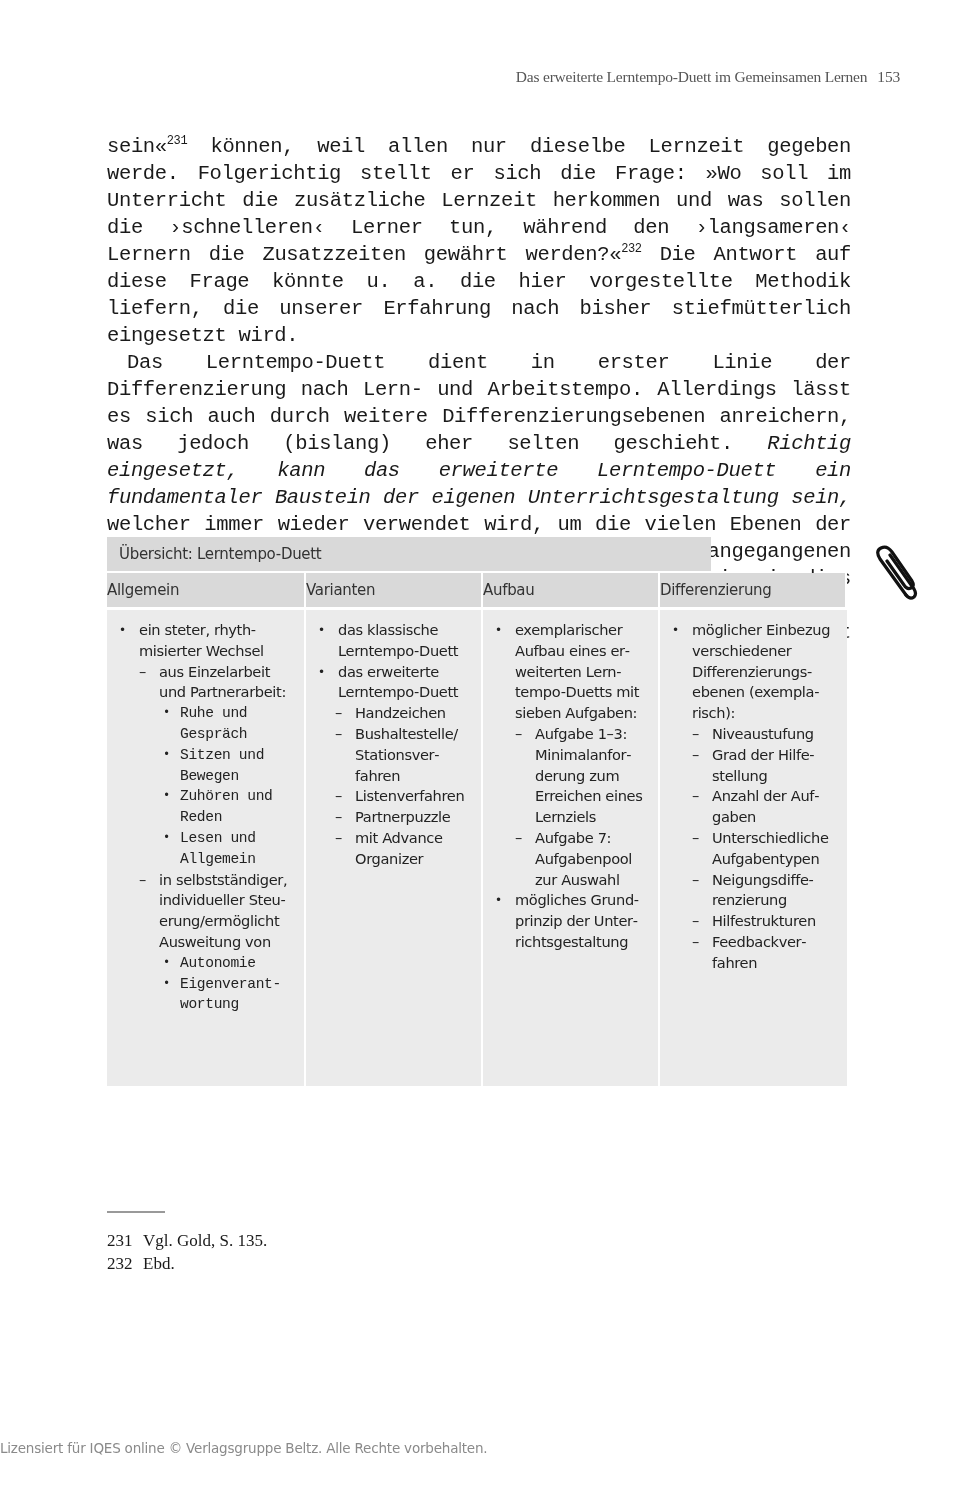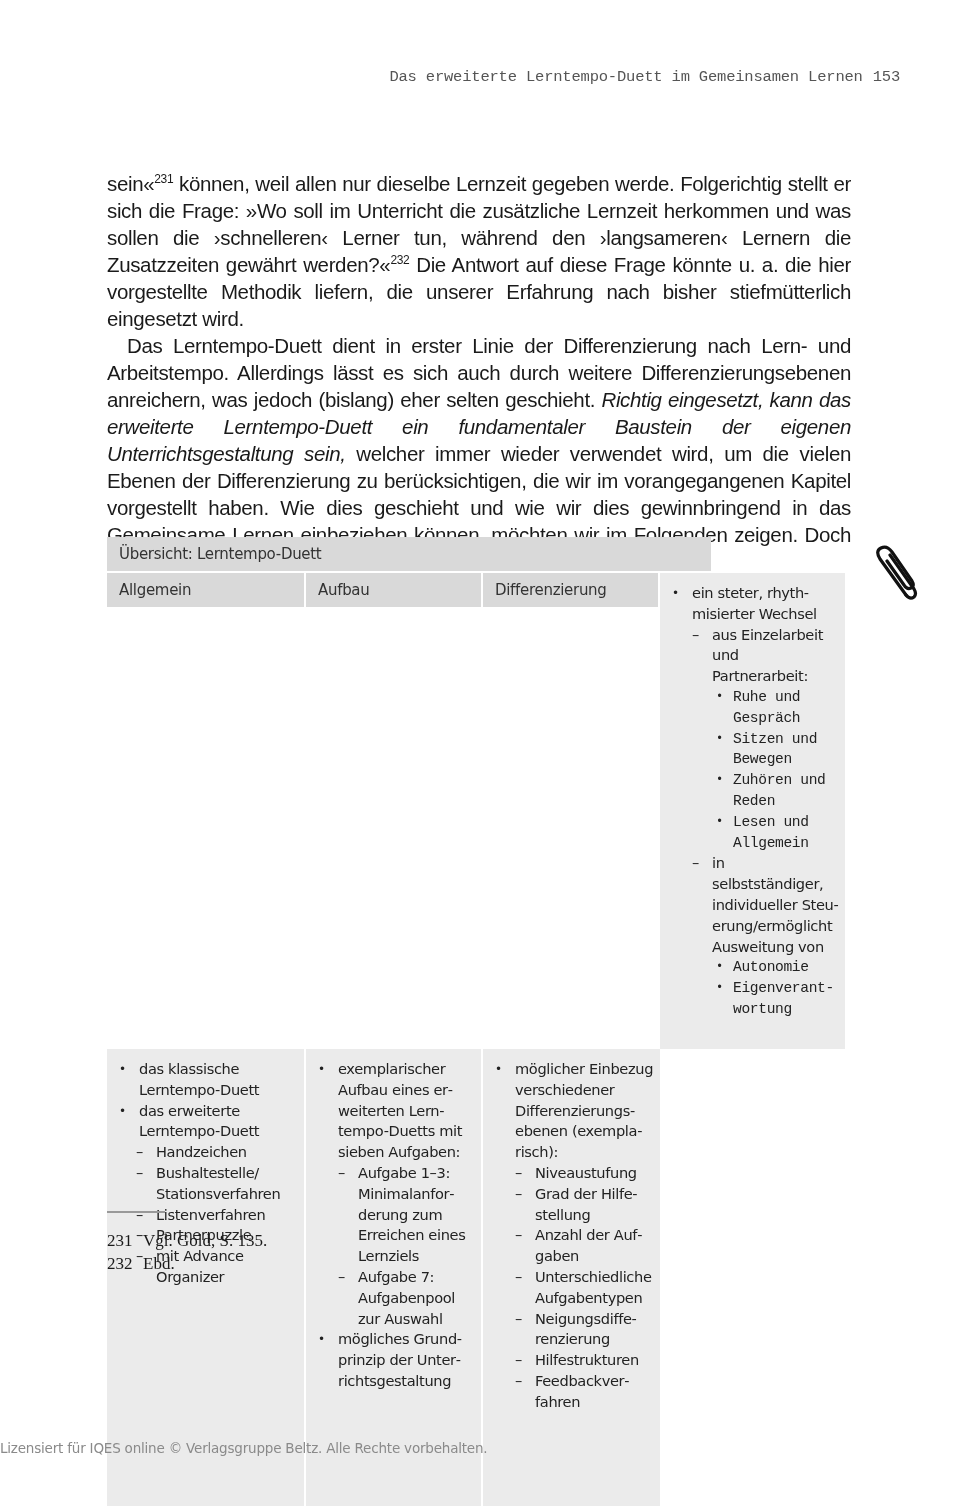--- a/index.html
+++ b/index.html
@@ -1,44 +1,44 @@
 <!DOCTYPE html>
 <html><head>
 <meta charset="utf-8">
 <style>
   html, body { margin: 0; padding: 0; background: #ffffff; }
   body { width: 974px; height: 1506px; position: relative; overflow: hidden; }
   .runhead {
     position: absolute; top: 68px; left: 370px; width: 530px;
-    font-family: Liberation Mono, monospace; font-size: 15.5px; color: #555;
+    font-family: Liberation Serif, serif; font-size: 15.5px; color: #555;
     display: flex; justify-content: flex-end; align-items: baseline; letter-spacing: -0.2px;
   }
   .runhead .pnum { margin-left: 10px; }
   .body-text {
     position: absolute; top: 133px; left: 107px; width: 744px;
-    font-family: Liberation Sans, sans-serif; font-size: 20.5px; line-height: 27px;
-    color: #1a1a1a; text-align: justify; letter-spacing: -0.35px; margin-top: 37px;
+    font-family: Liberation Mono, monospace; font-size: 20.5px; line-height: 27px;
+    color: #1a1a1a; text-align: justify; letter-spacing: -0.35px;
   }
   .body-text p { margin: 0; }
   .body-text p + p { text-indent: 20px; }
   .body-text sup { font-size: 12px; line-height: 0; vertical-align: 8px; }
   .body-text em { font-style: italic; }
 
   .overview {
     position: absolute; top: 537px; left: 107px; width: 604px;
     font-family: "DejaVu Sans", sans-serif; color: #222;
   }
   .ov-title {
     background: #d9d9d9; height: 34px; line-height: 34px; padding-left: 12px;
     font-size: 15px; color: #333; letter-spacing: -0.3px;
     border-bottom: 2px solid #fff;
   }
   .ov-grid { display: grid; grid-template-columns: 199px 177px 177px 187px; }
   .ov-head {
-    background: #d9d9d9; height: 34px; line-height: 34px; padding-left: 12px;
+    background: #d9d9d9; height: 34px; line-height: 34px; 
     font-size: 15px; color: #333; border-right: 2px solid #fff; border-bottom: 3px solid #fff;
     letter-spacing: -0.3px;
   }
   .ov-head:last-child { border-right: none; }
   .ov-cell {
     background: #ebebeb; border-right: 2px solid #fff; padding: 10px 6px 6px 8px;
     font-size: 14.6px; line-height: 20.8px; letter-spacing: -0.35px; color: #222;
     min-height: 460px;
   }
   .ov-cell:last-child { border-right: none; }
@@ -76,20 +76,21 @@
 
 <div class="body-text">
   <p><span>sein«</span><sup>231</sup><span> können, weil allen nur dieselbe Lernzeit gegeben werde. Folgerichtig stellt er sich die Frage: »Wo soll im Unterricht die zusätzliche Lernzeit herkommen und was sollen die ›schnelleren‹ Lerner tun, während den ›langsameren‹ Lernern die Zusatzzeiten gewährt werden?«</span><sup>232</sup><span> Die Antwort auf diese Frage könnte u. a. die hier vorgestellte Methodik liefern, die unserer Erfahrung nach bisher stiefmütterlich eingesetzt wird.</span></p>
   <p><span>Das Lerntempo-Duett dient in erster Linie der Differenzierung nach Lern- und Arbeitstempo. Allerdings lässt es sich auch durch weitere Differenzierungsebenen anreichern, was jedoch (bislang) eher selten geschieht. </span><em>Richtig eingesetzt, kann das erweiterte Lerntempo-Duett ein fundamentaler Baustein der eigenen Unterrichtsgestaltung sein,</em><span> welcher immer wieder verwendet wird, um die vielen Ebenen der Differenzierung zu berücksichtigen, die wir im vorangegangenen Kapitel vorgestellt haben. Wie dies geschieht und wie wir dies gewinnbringend in das Gemeinsame Lernen einbeziehen können, möchten wir im Folgenden zeigen. Doch blicken wir zunächst gemeinsam ins Klassenzimmer:</span></p>
 </div>
 
 <div class="overview">
   <div class="ov-title">Übersicht: Lerntempo-Duett</div>
   <div class="ov-grid">
     <div class="ov-head">Allgemein</div>
+    <div class="ov-head">Varianten</div>
     <div class="ov-head">Aufbau</div>
     <div class="ov-head">Differenzierung</div>
 
     <div class="ov-cell">
       <ul class="l1">
         <li><span>ein steter, rhyth­misierter Wechsel</span>
           <ul class="l2">
             <li><span>aus Einzelarbeit und Partnerarbeit:</span>
               <ul class="l3">
                 <li>Ruhe und Gespräch</li>

